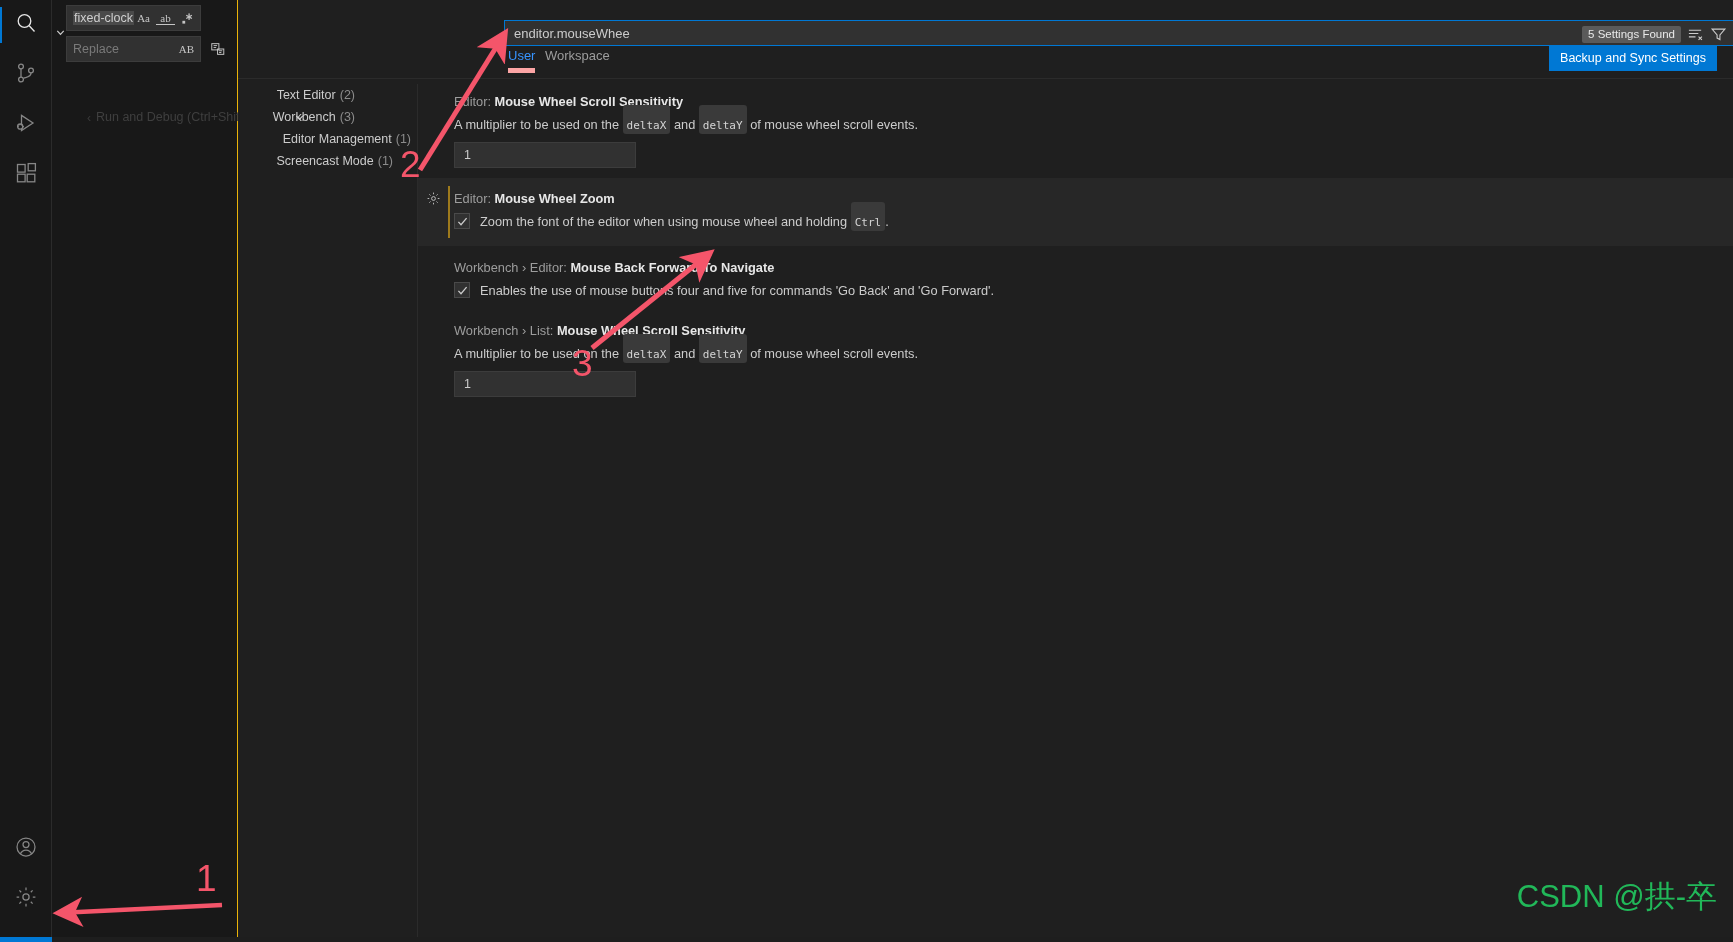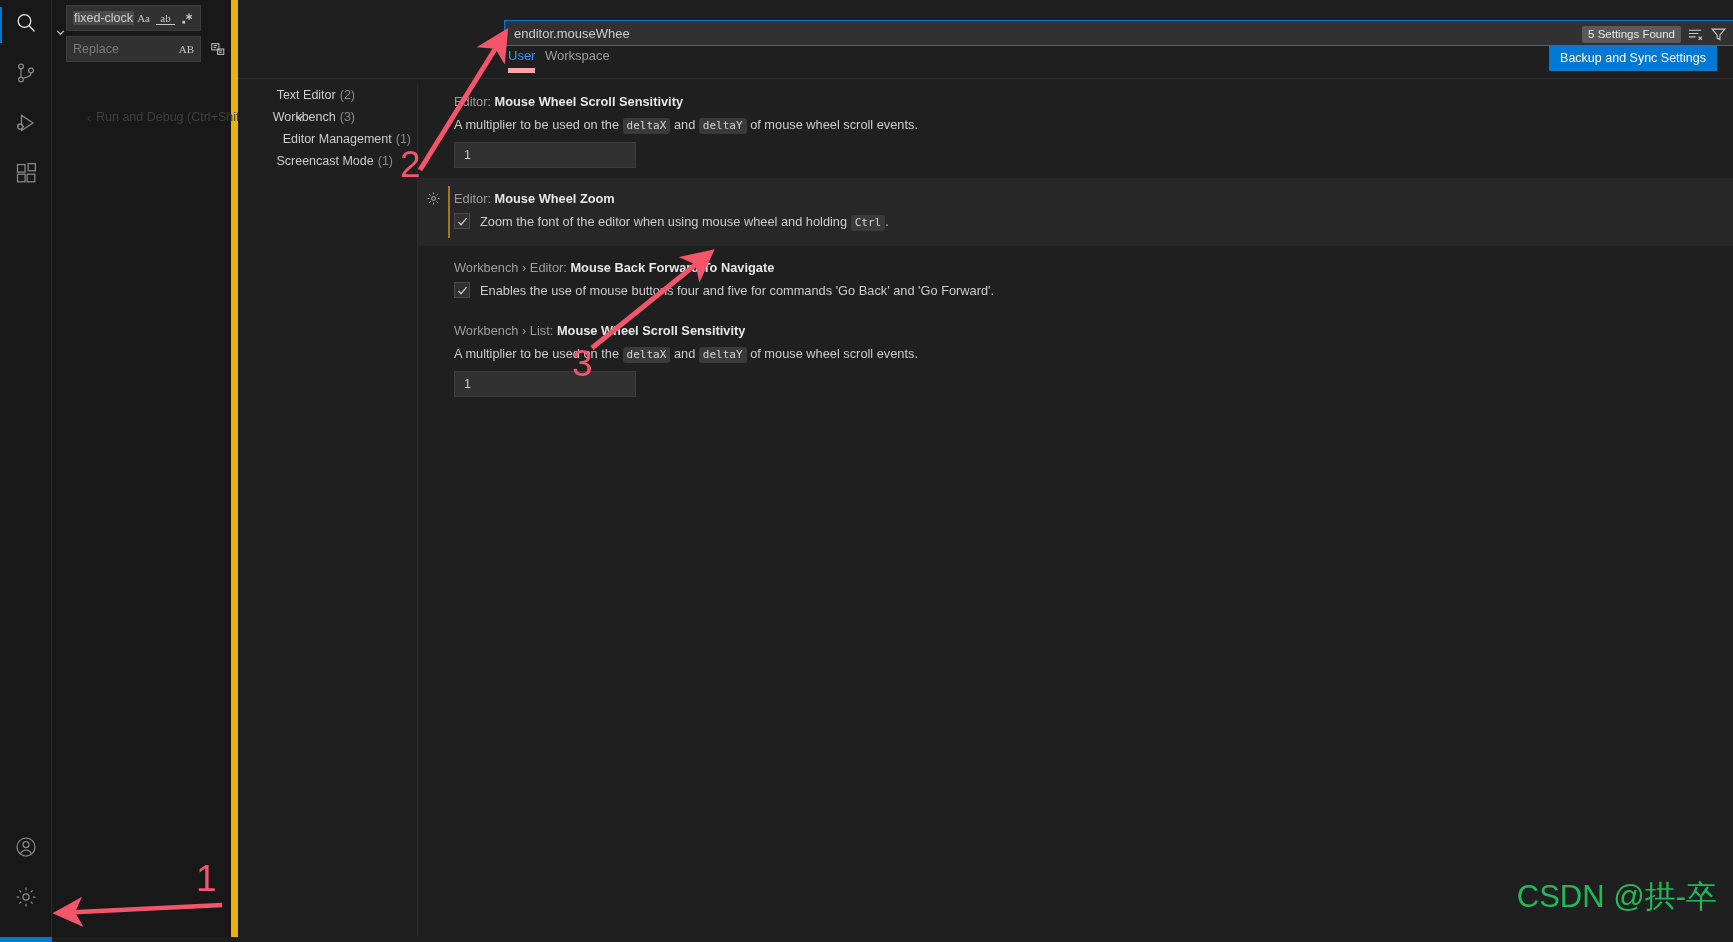--- a/index.html
+++ b/index.html
@@ -24,21 +24,21 @@
   }
   .act-icon.active { color:#e7e7e7; }
   .act-icon.active::before{
     content:""; position:absolute; left:0; top:7px; width:2px; height:36px; background:#0078d4;
   }
   .act-spacer { flex:1; }
 
   
   .sidebar {
     position:absolute; left:52px; top:0; width:186px; height:942px;
-    background:#181818; border-right:7px solid #eab308;
+    background:#181818; border-right:1px solid #eab308;
   }
   .search-row {
     position:absolute; left:14px; top:5px; width:160px; display:flex; align-items:center;
   }
   .chevron {
     position:absolute; left:-12px; top:22px; width:12px; color:#cccccc; font-size:11px;
     display:flex; align-items:center; justify-content:center;
   }
   .input-box {
     background:#313131; border:1px solid #3c3c3c; height:26px;
@@ -130,21 +130,21 @@
   }
   .gear-hover {
     position:absolute; left:7px; top:12px; color:#c5c5c5; width:16px;height:16px;
     display:flex;align-items:center;justify-content:center;
   }
   .setting-title { font-size:12.8px; color:#9d9d9d; margin-bottom:7px; }
   .setting-title b { color:#e7e7e7; font-weight:bold; }
   .setting-desc { font-size:12.8px; color:#cccccc; line-height:17px; }
   code.kbd {
     background:#3a3a3a; color:#d4d4d4; font-family:"DejaVu Sans Mono", monospace;
-    font-size:11px; padding:1px 4px 2px; border-radius:3px;
+    font-size:11px; padding:14px 4px 2px; border-radius:3px;
   }
   .value-input {
     margin-top:8px; width:182px; height:26px; background:#313131; border:1px solid #3c3c3c;
     display:flex; align-items:center; padding-left:9px; color:#cccccc; font-size:12.5px;
   }
   .value-input.wide { width:382px; }
   .checkbox-row { display:flex; align-items:flex-start; gap:10px; }
   .cb {
     width:16px;height:16px;min-width:16px; background:#313131; border:1px solid #4a4a4a;
     display:flex;align-items:center;justify-content:center; margin-top:0px; cursor:pointer;

